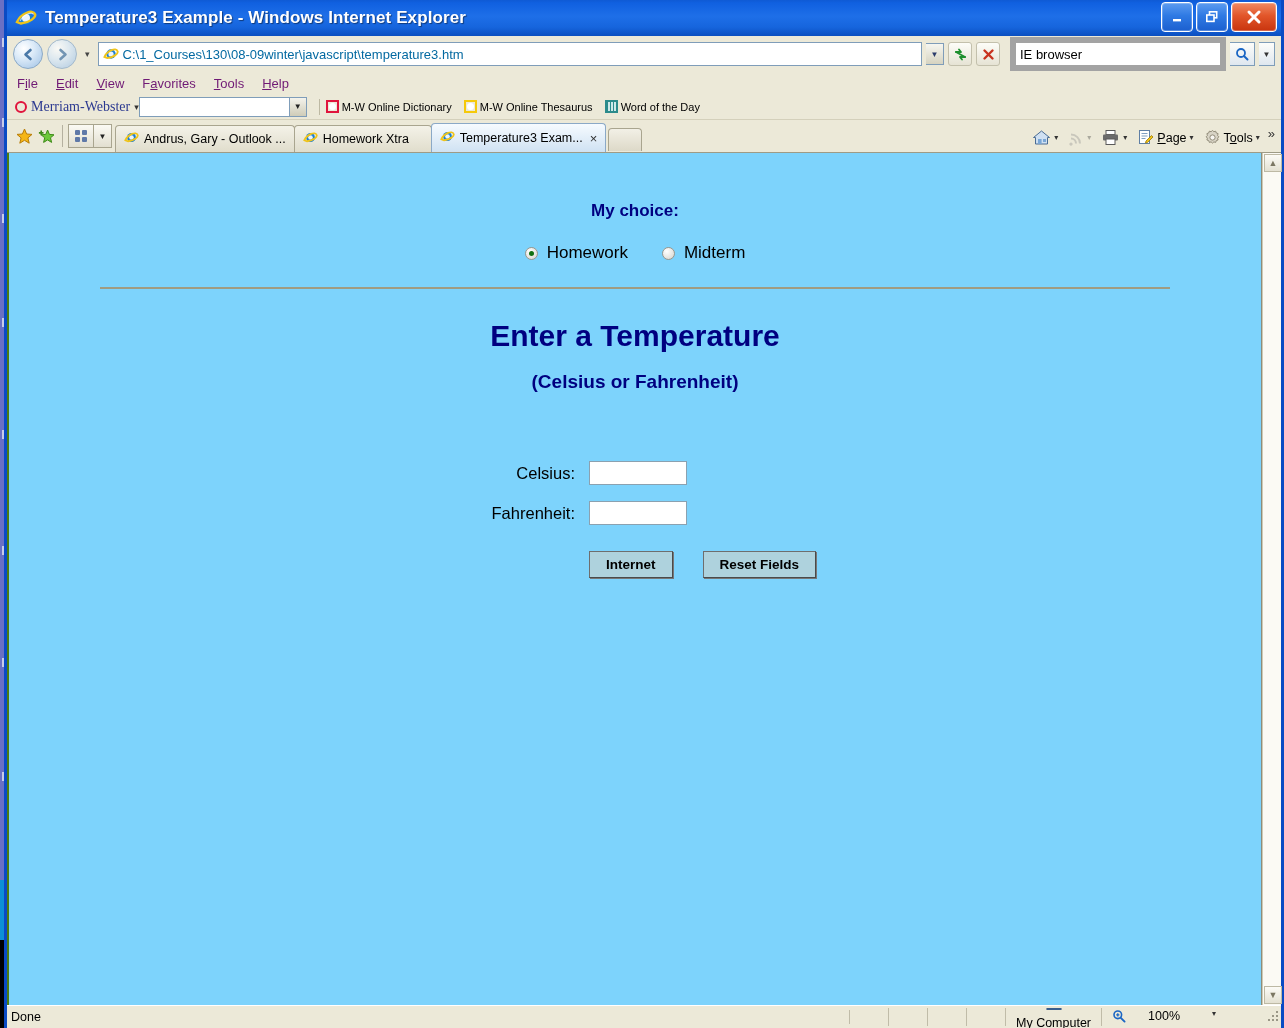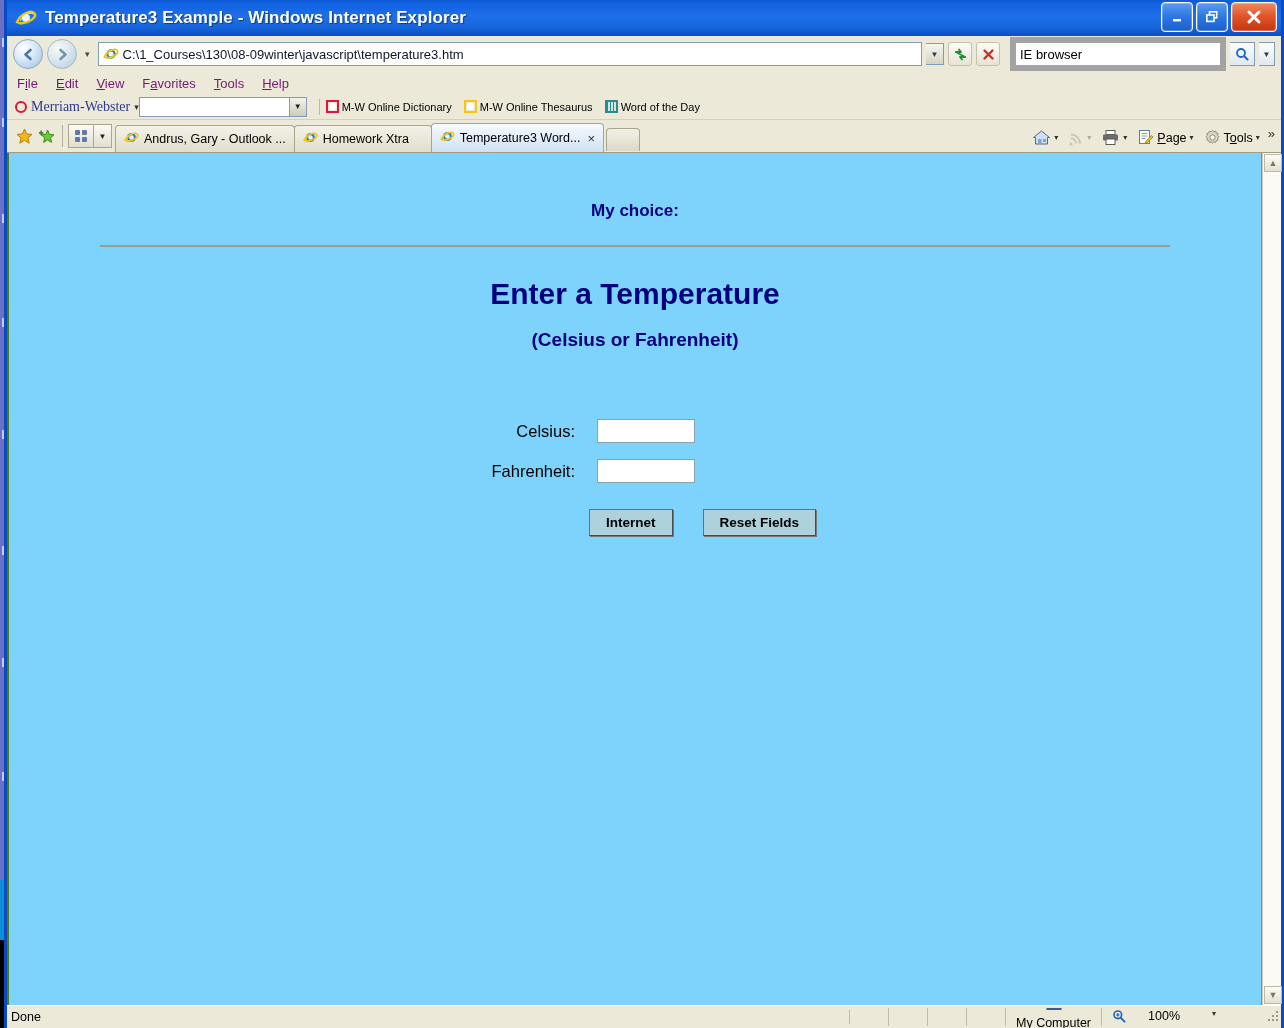--- a/index.html
+++ b/index.html
@@ -92,21 +92,21 @@
     flex: 1 1 auto;
     height: 22px; background: #fff;
     border: 1px solid #7f9db9;
     display: flex; align-items: center;
     padding: 0 2px; min-width: 0;
   }
   .fav-ie {
     width: 16px; height: 16px; margin: 0 4px 0 2px; flex: none;
   }
   #url-text {
-    font-size: 13px; color: #0f172a; white-space: nowrap;
+    font-size: 13px; color: #0369a1; white-space: nowrap;
     overflow: hidden; text-overflow: ellipsis;
     font-family: "Liberation Sans", sans-serif;
   }
   #url-drop {
     width: 17px; height: 20px; flex: none;
     background: linear-gradient(to bottom,#f6f6f0,#d6d3c0);
     border: 1px solid #7f9db9; border-left: none;
     display: flex; align-items: center; justify-content: center;
     font-size: 8px; color: #2a3b6b;
   }
@@ -326,21 +326,21 @@
   }
   #form-area {
     margin-top: 68px;
     display: flex; flex-direction: column; align-items: flex-start;
     padding-left: 444px;
   }
   .field-row {
     display: flex; align-items: center; margin-bottom: 16px;
   }
   .field-label {
-    width: 122px; text-align: right; padding-right: 22px;
+    width: 122px; text-align: right; padding-right: 14px;
     font-size: 16.5px; color: #000;
   }
   .field-input {
     width: 98px; height: 24px;
     background: #fff; border: 1px solid #8ba1b0;
     box-sizing: border-box;
   }
   #btn-row { display: flex; gap: 30px; margin-left: 136px; margin-top: 10px; }
   .btn {
     background: #aed2dd;
@@ -569,21 +569,21 @@
     </div>
 
     <div class="tab active">
       <span>
         <svg width="15" height="15" viewBox="0 0 22 22">
           <ellipse cx="11" cy="11" rx="6.5" ry="6.5" fill="#1a7fd4"></ellipse>
           <ellipse cx="11" cy="11" rx="3.4" ry="3.4" fill="#eaf4ff"></ellipse>
           <path d="M2 15 C6 6, 18 2, 20 7 C21.5 10.5, 14 16, 6 16.5 Z" fill="none" stroke="#f0c419" stroke-width="2.6"></path>
         </svg>
       </span>
-      <span class="label">Temperature3 Word...</span>
+      <span class="label">Temperature3 Exam...</span>
       <span class="closex">×</span>
     </div>
 
     <div id="newtab"></div>
 
     <div id="cmdbar">
       <span class="cmd">
         <svg width="19" height="17" viewBox="0 0 19 17">
           <path d="M9.5 2 L17.5 8.5 L15.5 8.5 L15.5 15 L3.5 15 L3.5 8.5 L1.5 8.5 Z" fill="#cfe0f2" stroke="#4a6c94" stroke-width="1"></path>
           <rect x="6" y="10" width="3.6" height="5" fill="#7aa7d6"></rect>
@@ -627,20 +627,30 @@
       <span id="chev">»</span>
     </div>
   </div>
 
   <div id="viewport">
     <div id="page">
 
       <div class="pg-center">
         <div id="my-choice">My choice:</div>
 
+        <div id="radio-row">
+          <label class="radio-wrap">
+            <span class="radio checked"></span>
+            <span>Homework</span>
+          </label>
+          <label class="radio-wrap">
+            <span class="radio"></span>
+            <span>Midterm</span>
+          </label>
+        </div>
 
         <div id="hr"></div>
 
         <div id="h1">Enter a Temperature</div>
         <div id="h2">(Celsius or Fahrenheit)</div>
       </div>
 
       <div id="form-area">
         <div class="field-row">
           <span class="field-label">Celsius:</span>

